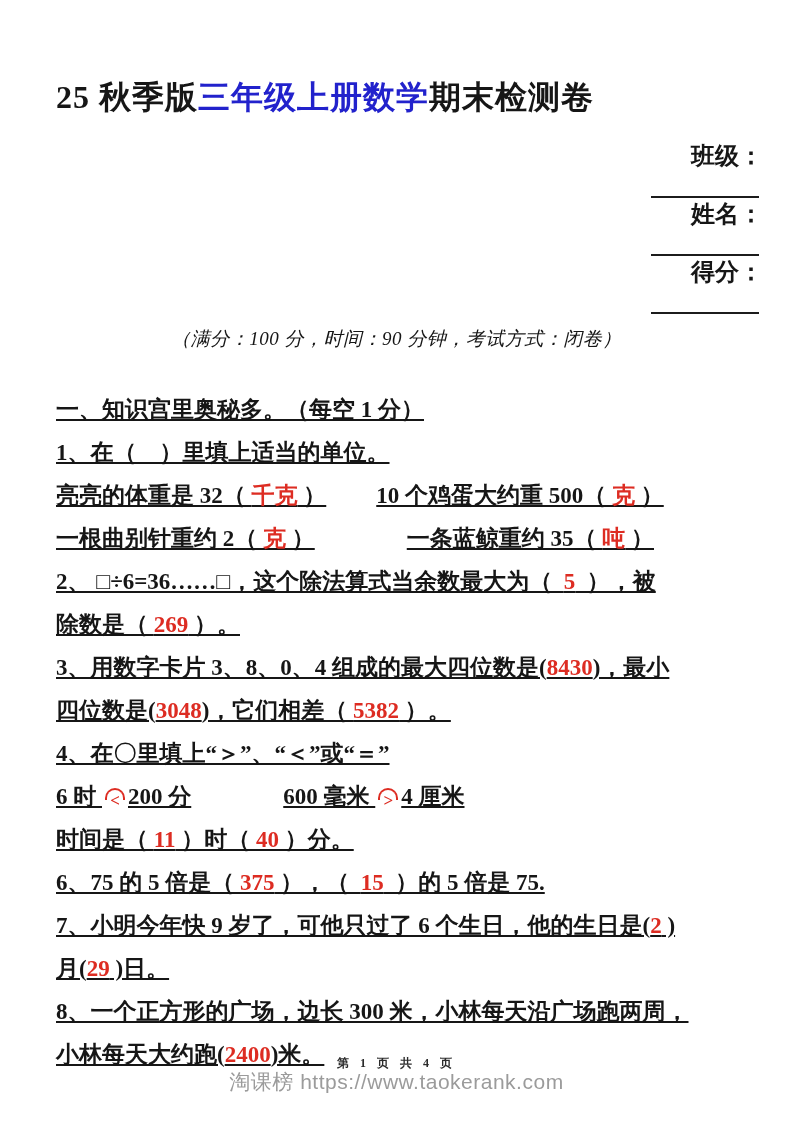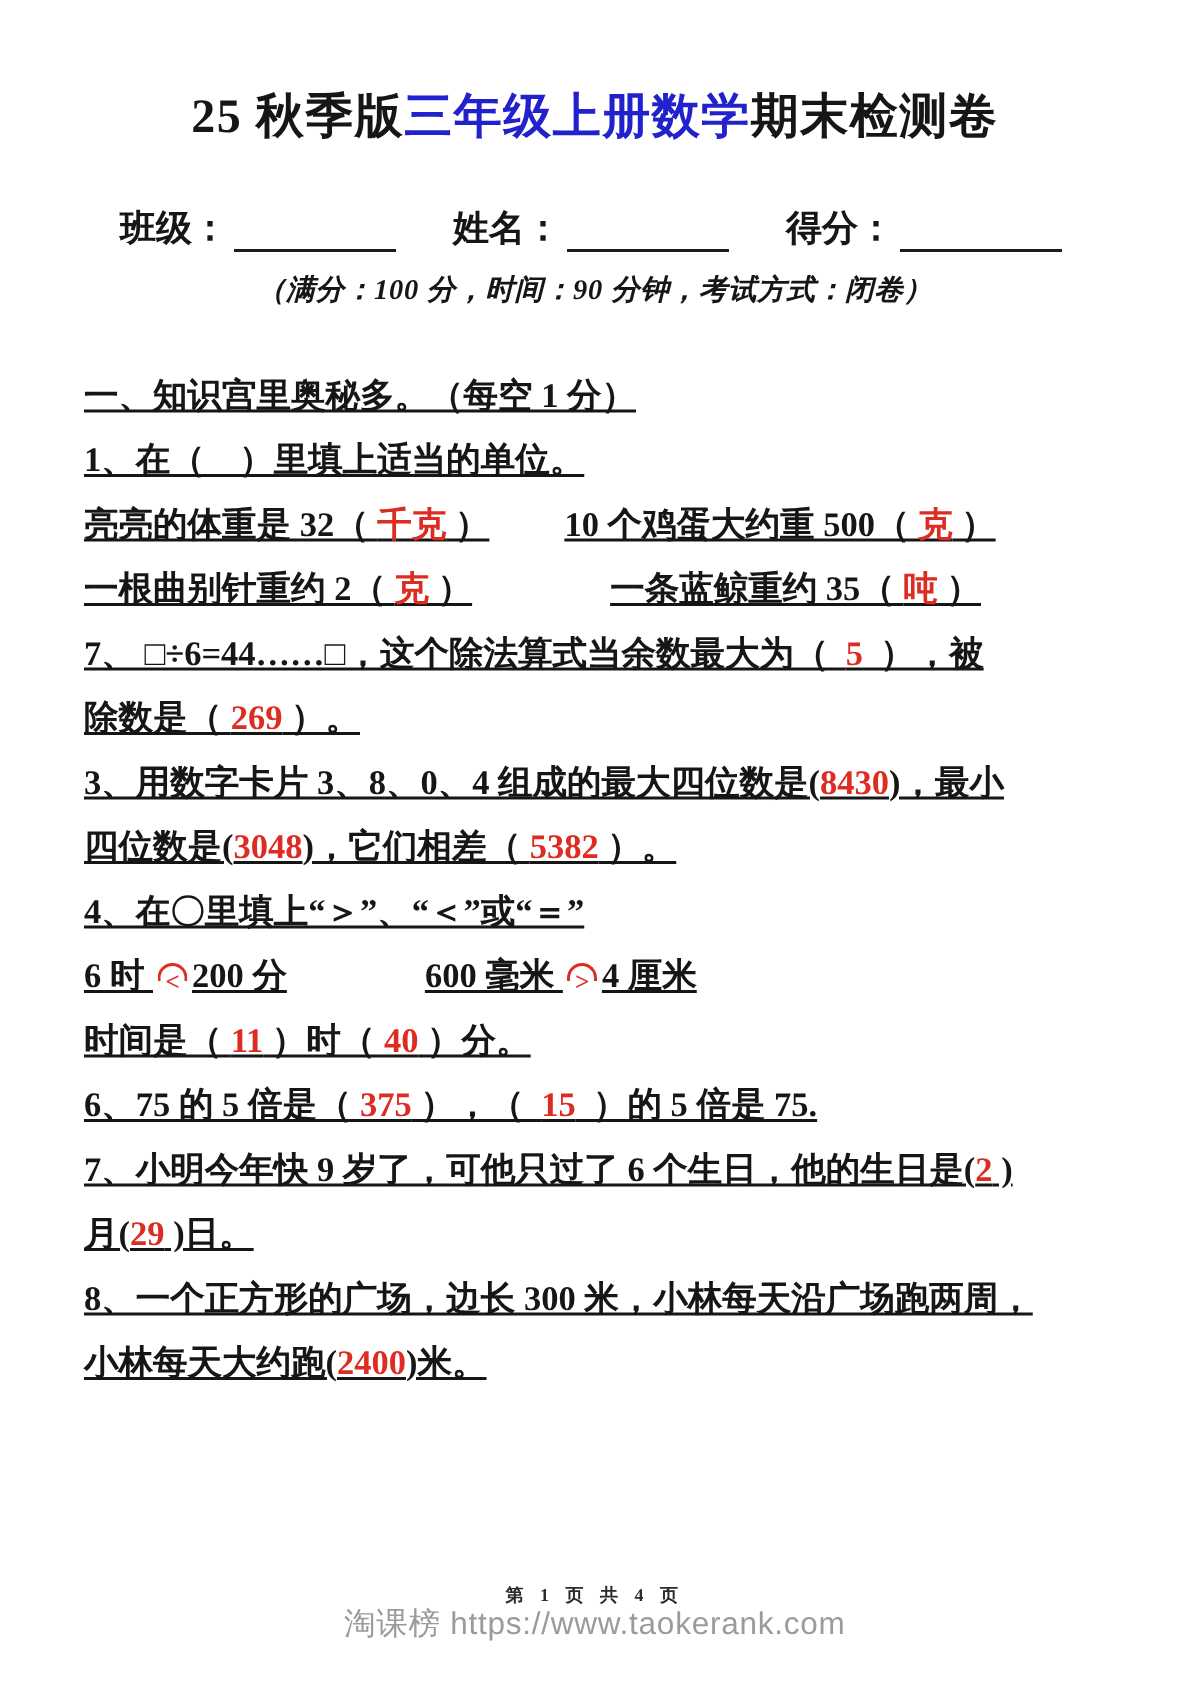--- a/index.html
+++ b/index.html
@@ -16,53 +16,55 @@
     color:var(--ink);
     position:relative;
     overflow:hidden;
   }
   .page{
     position:absolute;inset:0;
     padding:56px 30px 0 56px;
   }
   
   .title{
-    text-align:center;
+    text-align:left;
     font-size:32px;
     font-weight:800;
     letter-spacing:1px;
     white-space:pre;
     margin-right:26px;
+    margin-top:20px;
   }
   .title .blue{color:var(--blue);}
   
   .info-row{
-    margin:36px 0 0 24px;
+    margin:20px 0 0 24px;
     font-size:24px;
     font-weight:700;
     display:flex;
     align-items:flex-end;
     white-space:pre;
+    flex-direction:column;
   }
   .blank{
     display:inline-block;
     width:108px;
     border-bottom:2.5px solid #1c1c1c;
     height:26px;
     margin:0 4px;
   }
   .info-gap{display:inline-block;width:34px;}
   
   .note{
     text-align:center;
     margin-top:12px;
     margin-right:26px;
     font-size:19px;
     font-style:italic;
-    font-weight:700;
+    font-weight:400;
     letter-spacing:.5px;
   }
   
   .qarea{margin-top:36px;}
   .line{
     font-size:23px;
     font-weight:700;
     line-height:43px;
     white-space:pre;
     text-decoration:underline;
@@ -135,21 +137,21 @@
   </div>
 
   <div class="note">（满分：100 分，时间：90 分钟，考试方式：闭卷）</div>
 
   <div class="qarea">
     <p class="line">一、知识宫里奥秘多。（每空 1 分）</p>
     <div id="lines">
         <p class="line"><span>1、在（　）里填上适当的单位。</span></p>
         <p class="line"><span>亮亮的体重是 32（ </span><span class="ans">千克</span><span> ）</span><span class="gap" style="width: 50px;"></span><span>10 个鸡蛋大约重 500（ </span><span class="ans">克</span><span> ）</span></p>
         <p class="line"><span>一根曲别针重约 2（ </span><span class="ans">克</span><span> ）</span><span class="gap" style="width: 92px;"></span><span>一条蓝鲸重约 35（ </span><span class="ans">吨</span><span> ）</span></p>
-        <p class="line"><span>7、 □÷6=44……□，这个除法算式当余数最大为（  </span><span class="ans">5</span><span>  ），被</span></p>
+        <p class="line"><span>2、 □÷6=36……□，这个除法算式当余数最大为（  </span><span class="ans">5</span><span>  ），被</span></p>
         <p class="line"><span>除数是（ </span><span class="ans">269</span><span> ）。</span></p>
         <p class="line"><span>3、用数字卡片 3、8、0、4 组成的最大四位数是(</span><span class="ans">8430</span><span>)，最小</span></p>
         <p class="line"><span>四位数是(</span><span class="ans">3048</span><span>)，它们相差（ </span><span class="ans">5382</span><span> ）。</span></p>
         <p class="line"><span>4、在〇里填上“＞”、“＜”或“＝”</span></p>
         <p class="line"><span>6 时 </span><span class="cmp arc">&lt;</span><span>200 分</span><span class="gap" style="width: 92px;"></span><span>600 毫米 </span><span class="cmp arc">&gt;</span><span>4 厘米</span></p>
         <p class="line"><span>时间是（ </span><span class="ans">11</span><span> ）时（ </span><span class="ans">40</span><span> ）分。</span></p>
         <p class="line"><span>6、75 的 5 倍是（ </span><span class="ans">375</span><span> ），（  </span><span class="ans">15</span><span>  ）的 5 倍是 75.</span></p>
         <p class="line"><span>7、小明今年快 9 岁了，可他只过了 6 个生日，他的生日是(</span><span class="ans">2</span><span> )</span></p>
         <p class="line"><span>月(</span><span class="ans">29</span><span> )日。</span></p>
         <p class="line"><span>8、一个正方形的广场，边长 300 米，小林每天沿广场跑两周，</span></p>

